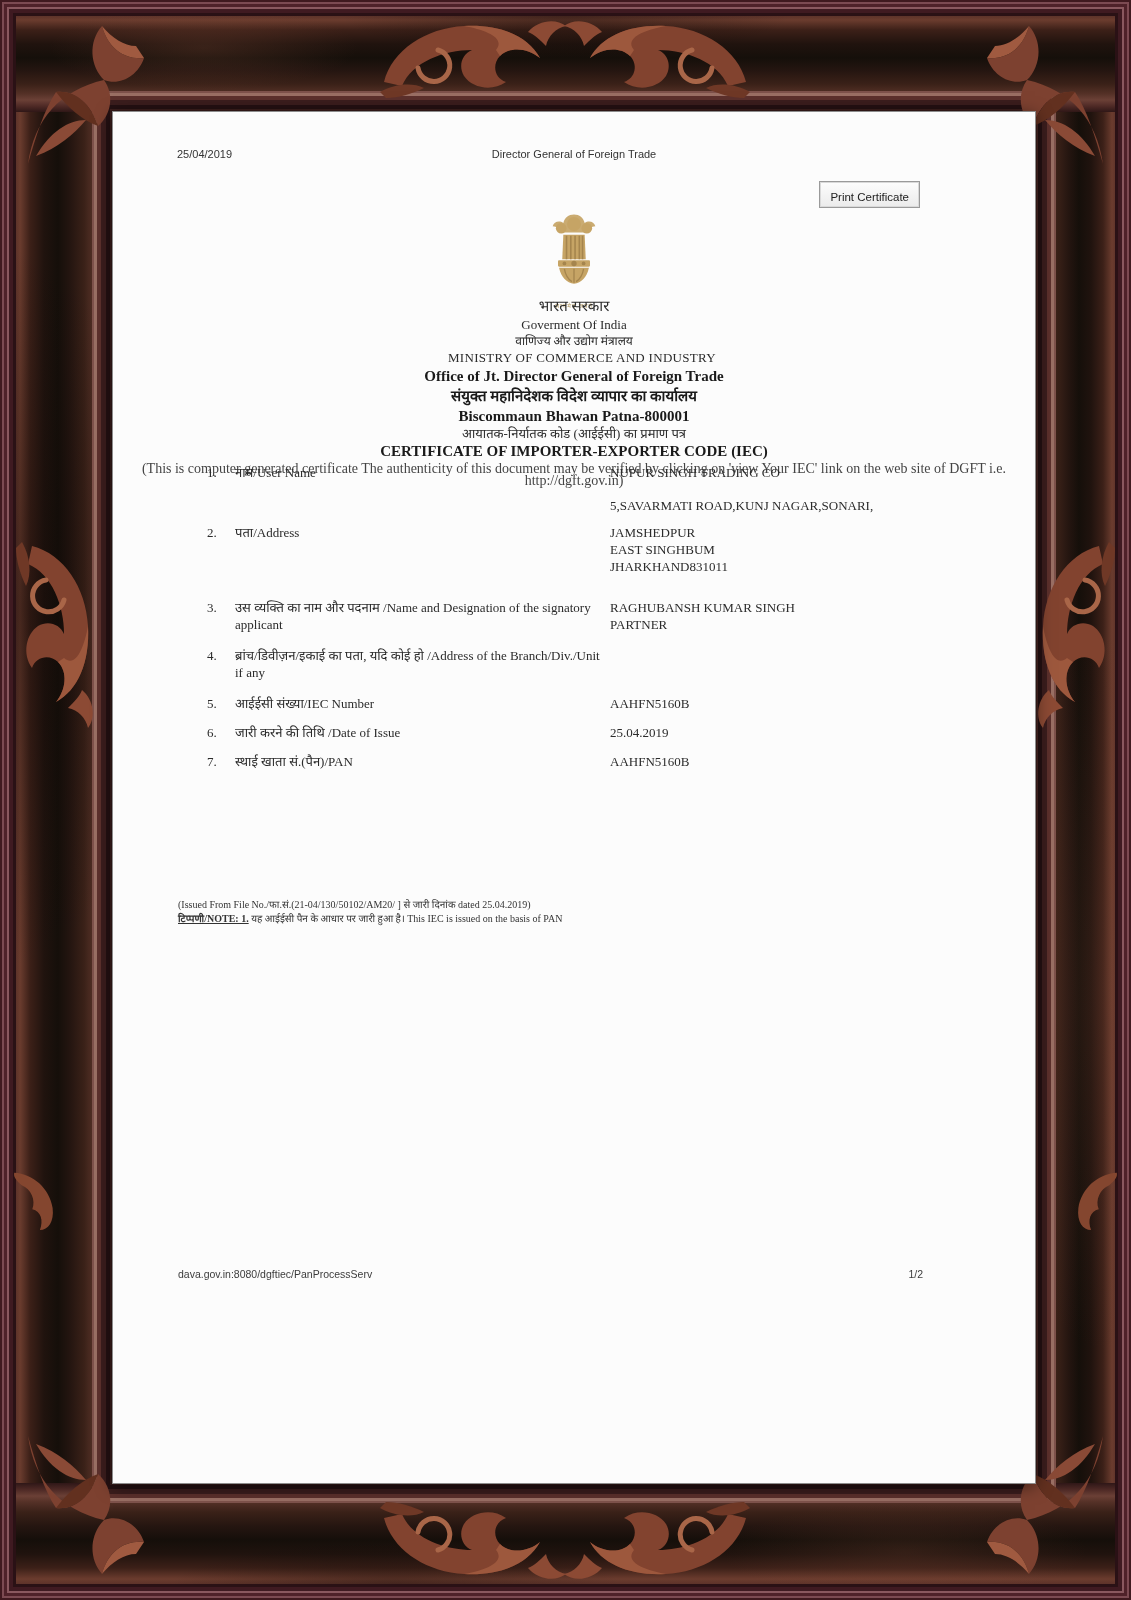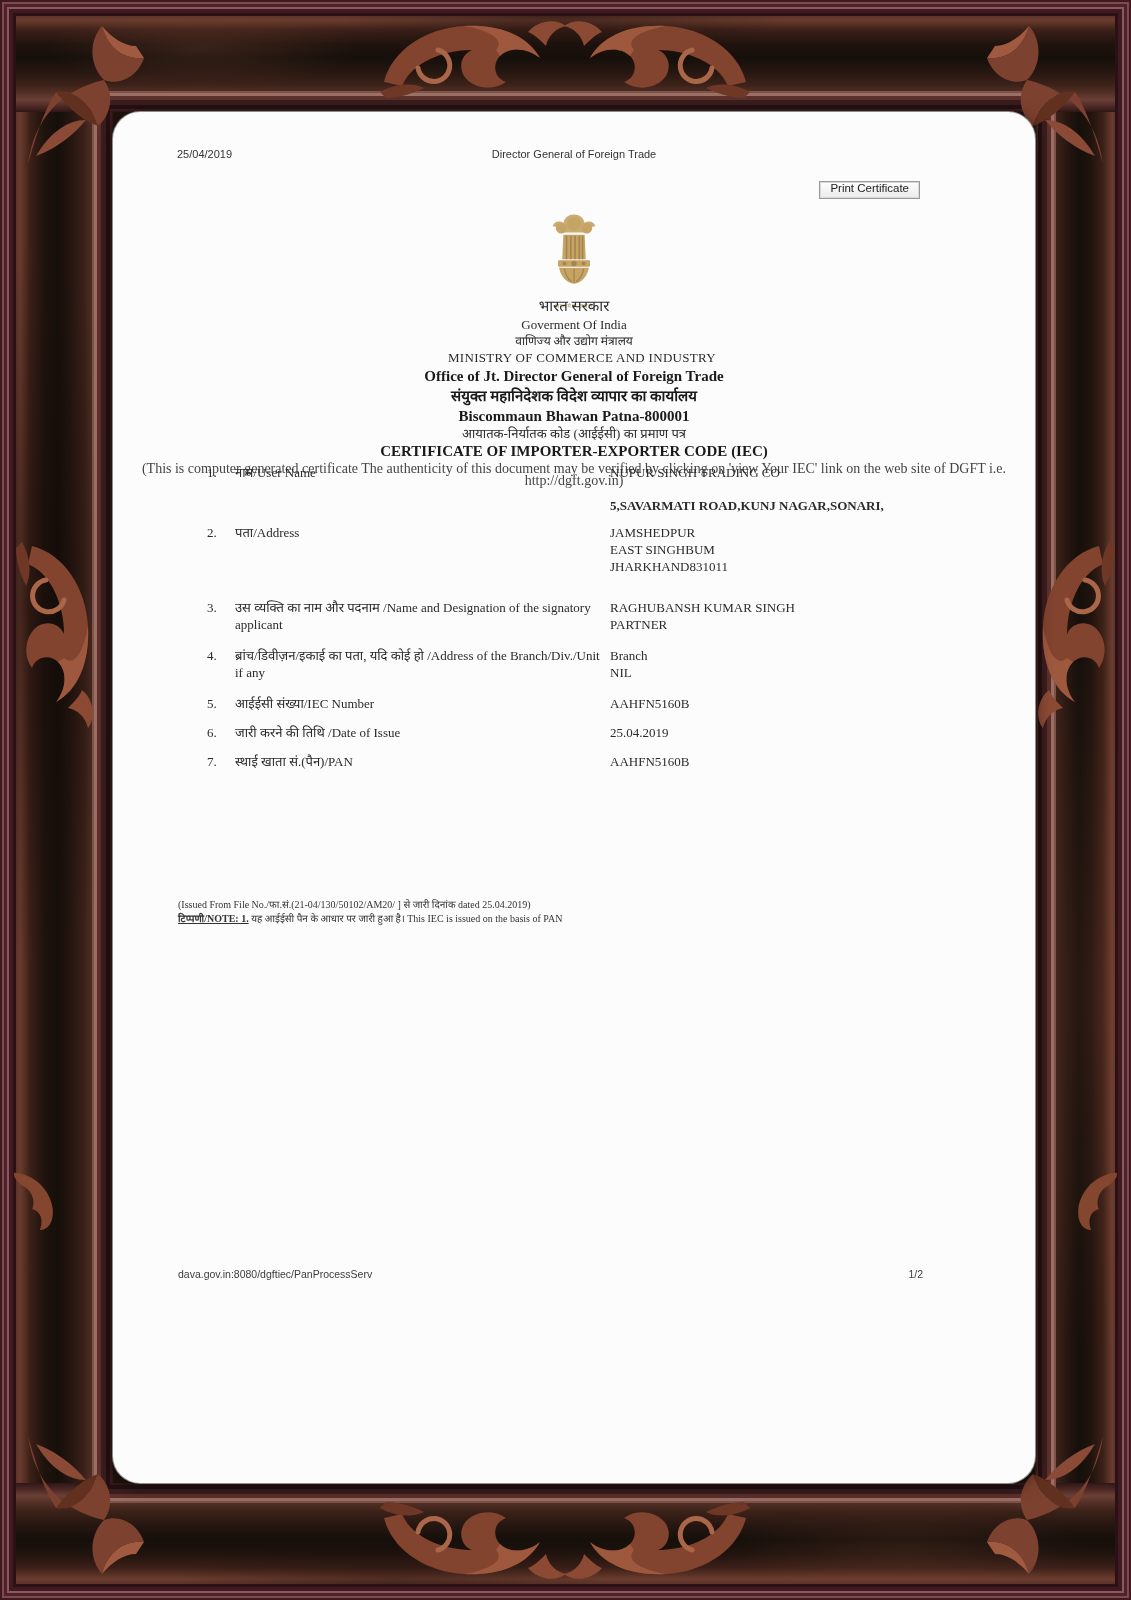--- a/index.html
+++ b/index.html
@@ -27,40 +27,40 @@
       radial-gradient(180px 480px at 98% 62%,rgba(140,80,60,.16),transparent 75%),
       radial-gradient(300px 60px at 50% 1%,rgba(10,6,4,.35),transparent 75%),
       radial-gradient(300px 60px at 35% 99%,rgba(10,6,4,.30),transparent 75%);}
   .ring{position:absolute;inset:0;pointer-events:none;
     box-shadow:inset 0 0 0 2px #40191f,inset 0 0 0 4px #7c4a52,inset 0 0 0 7px #4f2129,inset 0 0 0 9px #8a585f,inset 0 0 0 13px #3f1a21,inset 0 0 0 16px #2a1115;}
   .lip{position:absolute;left:92px;top:91px;width:964px;height:1412px;pointer-events:none;
     box-shadow:inset 0 0 0 2px #7e524b,inset 0 0 0 5px #9a6f64,inset 0 0 0 9px #5c302c,inset 0 0 0 14px #3b1d1d,inset 0 0 0 18px #241012;}
   .orn{position:absolute;inset:0;pointer-events:none;}
   
   .paper{position:absolute;left:113px;top:112px;width:922px;height:1371px;background:#fcfcfc;
-    box-shadow:0 0 0 1px #8d8d8d,0 3px 16px rgba(0,0,0,.55);border-radius:27px;}
+    box-shadow:0 0 0 1px #8d8d8d,0 3px 16px rgba(0,0,0,.55);}
   .ph-date{position:absolute;top:36px;left:64px;font:11px "Liberation Sans",sans-serif;color:#333;}
   .ph-title{position:absolute;top:36px;left:0;right:0;text-align:center;font:11px "Liberation Sans",sans-serif;color:#333;}
   .print-btn{position:absolute;top:69px;right:115px;font:11.5px "Liberation Sans",sans-serif;color:#222;
     background:linear-gradient(#fdfdfd,#ebebeb);border:1px solid #9a9a9a;outline:1px solid #d9d9d9;outline-offset:-2px;
-    padding:0 10px 4px;cursor:pointer;}
+    padding:9px 10px 4px;cursor:pointer;}
   .emblem-wrap{position:absolute;top:100px;left:0;right:0;text-align:center;}
   .emblem-caption{font-size:6px;color:#b49a62;letter-spacing:1px;margin-top:-2px;}
   .hdr{position:absolute;top:184px;left:0;right:0;text-align:center;color:#2b2b2b;}
   .hdr .h-dev1{font-size:15px;line-height:20px;}
   .hdr .h-en1{font-size:13px;line-height:17px;}
   .hdr .h-dev2{font-size:12px;line-height:16px;}
   .hdr .h-en2{font-size:13px;line-height:17px;letter-spacing:.3px;padding-left:16px;}
   .hdr .h-bold{font-size:15px;line-height:20px;font-weight:bold;color:#1a1a1a;}
   .hdr .h-dev3{font-size:13px;line-height:15px;}
   .hdr .h-fine{font-size:14px;line-height:12px;margin-top:2px;color:#444;}
   .fields{position:absolute;top:352px;left:94px;right:58px;font-size:13px;line-height:17px;color:#2b2b2b;}
   .frow{display:grid;grid-template-columns:28px 375px 1fr;}
   .frow .num{color:#2b2b2b;}
-  .val .gap{margin-top:16px;font-weight:bold;}
+  .val .gap{margin-top:16px;}
   .placedate{position:absolute;top:714px;left:115px;right:58px;font-size:13px;color:#2b2b2b;}
   .placedate .pl{margin-bottom:24px;}
   .daterow{display:grid;grid-template-columns:382px 1fr;}
   .daterow .sys{font-weight:bold;color:#1a1a1a;}
   .fineprints{position:absolute;top:786px;left:65px;right:58px;font-size:10px;line-height:14px;color:#333;}
   .note-lead{font-weight:bold;text-decoration:underline;}
   .pfooter{position:absolute;top:1156px;left:65px;right:112px;display:flex;justify-content:space-between;
     font:10.5px "Liberation Sans",sans-serif;color:#3c3c3c;}
 </style>
 </head>
@@ -172,24 +172,20 @@
         <div class="num">3.</div>
         <div class="lbl">उस व्यक्ति का नाम और पदनाम /Name and Designation of the signatory applicant</div>
         <div class="val">
           <div>RAGHUBANSH KUMAR SINGH</div>
           <div>PARTNER</div>
         </div>
       </div>
       <div class="frow" style="margin-top:14px">
         <div class="num">4.</div>
         <div class="lbl">ब्रांच/डिवीज़न/इकाई का पता, यदि कोई हो /Address of the Branch/Div./Unit if any</div>
-        <div class="val">
-          <div>Branch</div>
-          <div>NIL</div>
-        </div>
       </div>
       <div class="frow" style="margin-top:14px">
         <div class="num">5.</div>
         <div class="lbl">आईईसी संख्या/IEC Number</div>
         <div class="val">
           <div>AAHFN5160B</div>
         </div>
       </div>
       <div class="frow" style="margin-top:12px">
         <div class="num">6.</div>

